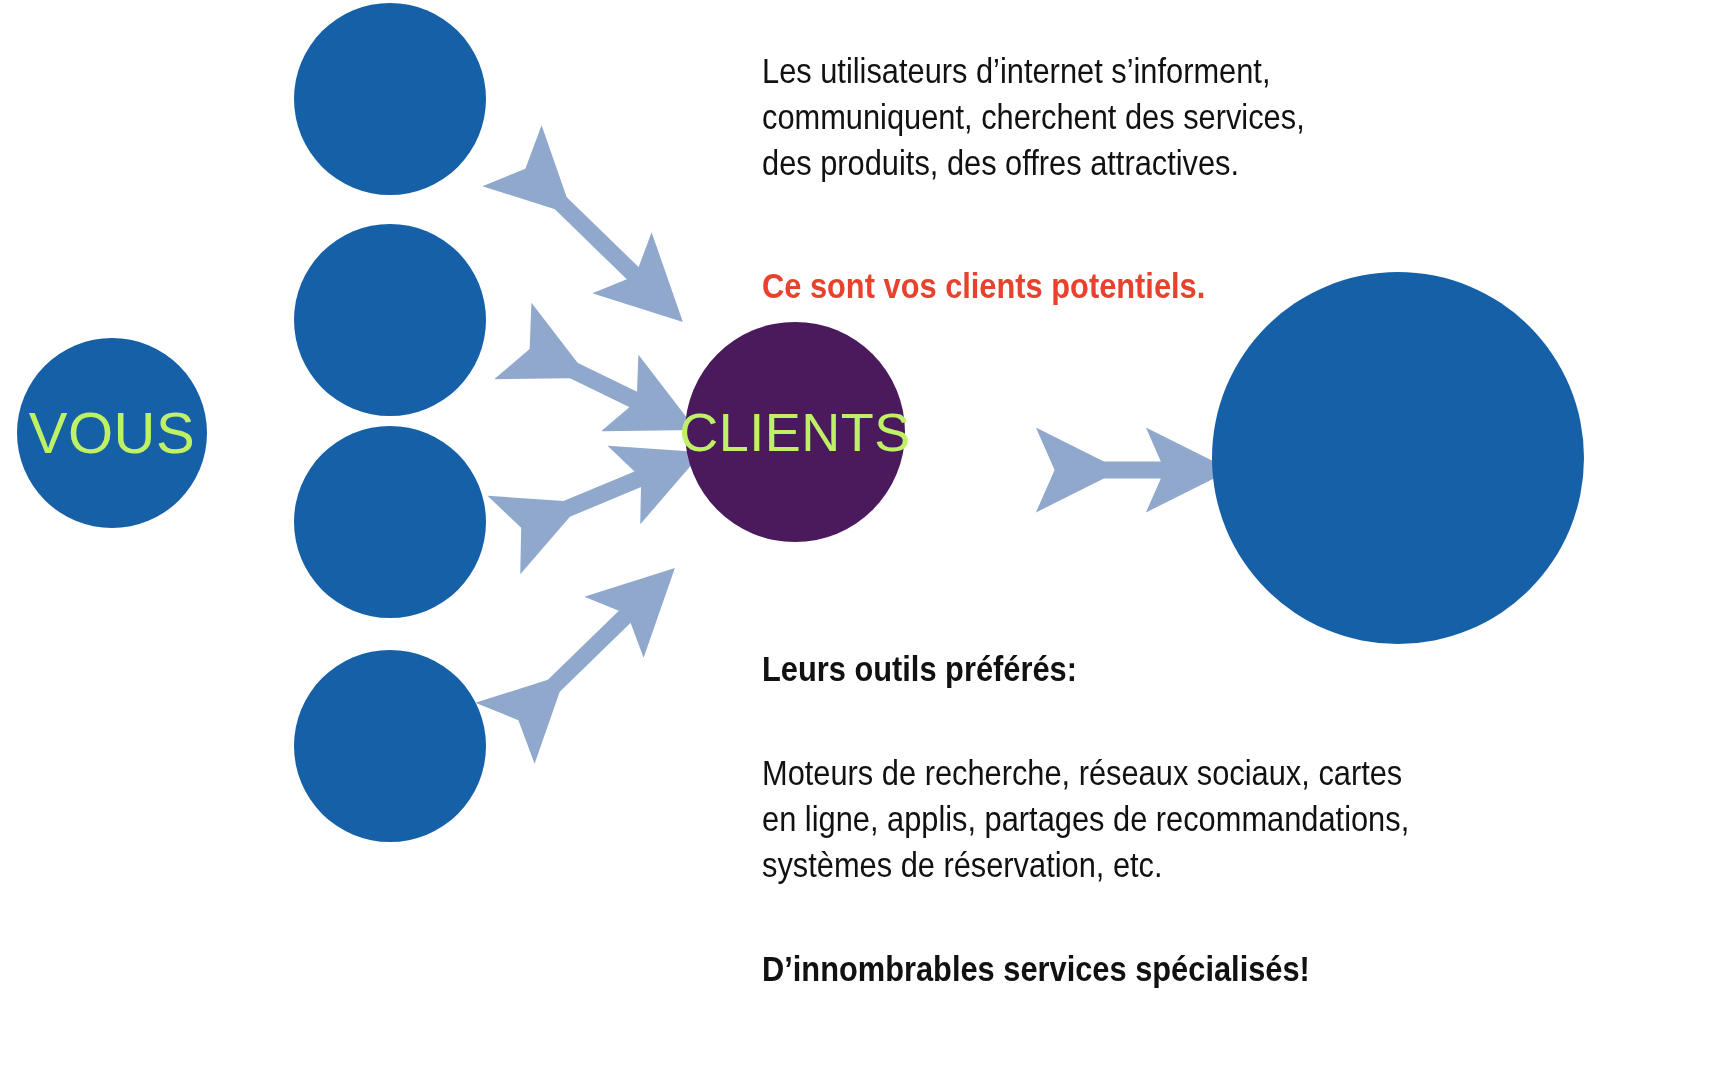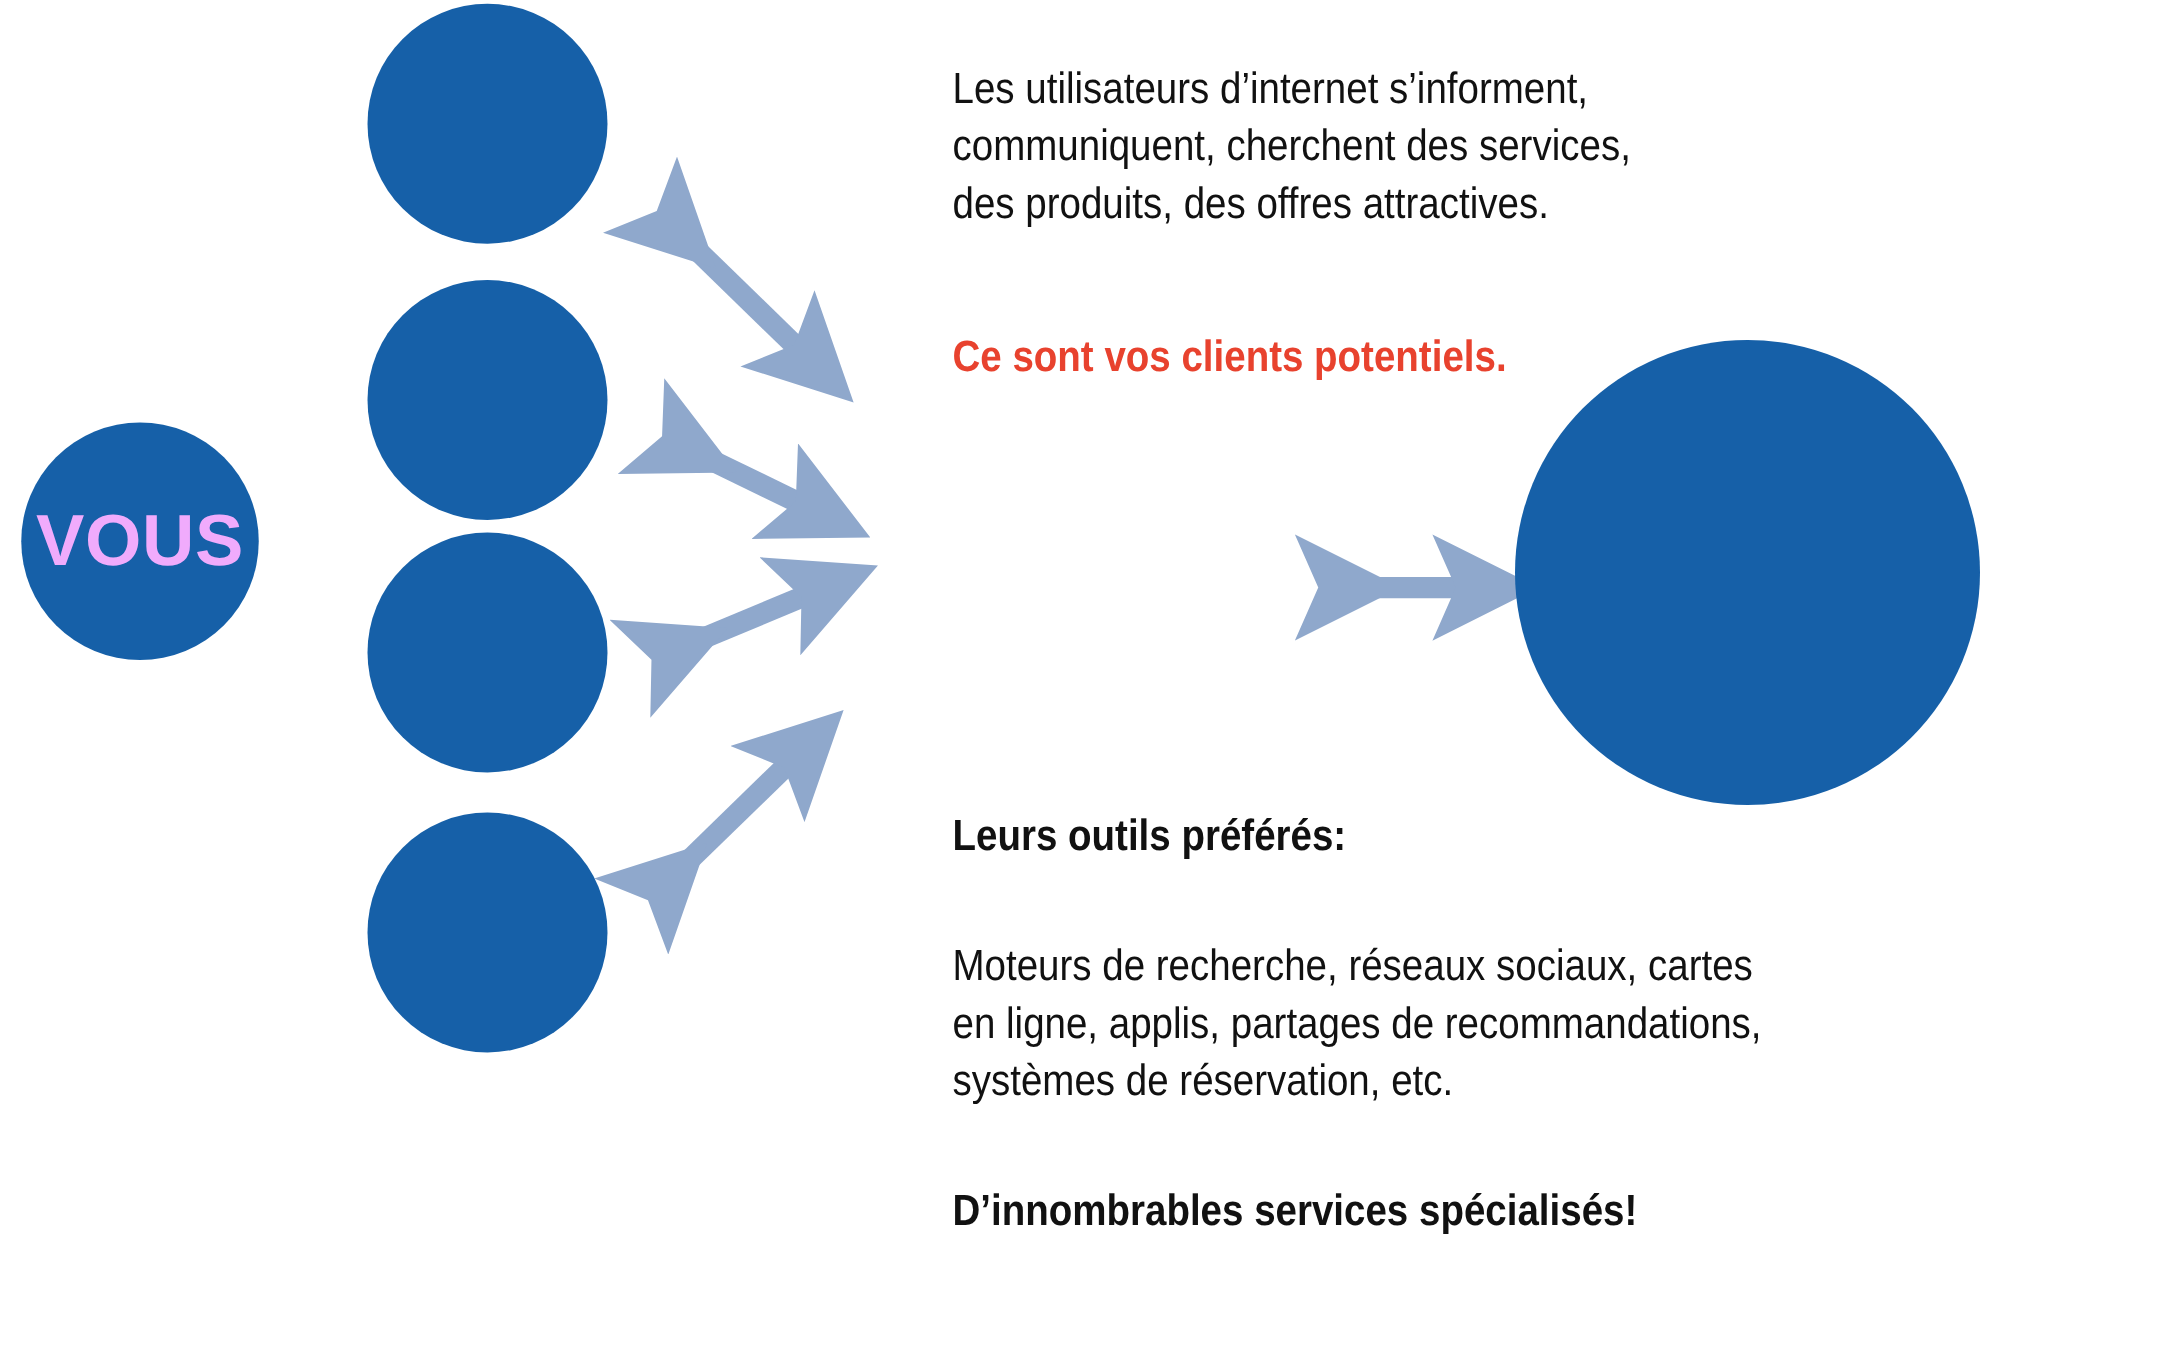--- a/index.html
+++ b/index.html
@@ -24,23 +24,23 @@
 
   .node-circle {
     position: absolute;
     border-radius: 50%;
     display: flex;
     align-items: center;
     justify-content: center;
   }
 
   .circle-label {
-    color: #f0abfc;
+    color: #bef264;
     font-family: "Liberation Sans", sans-serif;
-    font-weight: 700;
+    font-weight: 400;
     letter-spacing: 0.5px;
     line-height: 1;
     white-space: nowrap;
   }
 
   #vous-circle {
     left: 17px;
     top: 338px;
     width: 190px;
     height: 190px;
@@ -162,20 +162,23 @@
 
   <div class="node-circle" id="vous-circle" style="background:#1660A8;">
     <span class="circle-label">VOUS</span>
   </div>
 
   <div class="node-circle user-circle" id="user-circle-1" style="background:#1660A8;"></div>
   <div class="node-circle user-circle" id="user-circle-2" style="background:#1660A8;"></div>
   <div class="node-circle user-circle" id="user-circle-3" style="background:#1660A8;"></div>
   <div class="node-circle user-circle" id="user-circle-4" style="background:#1660A8;"></div>
 
+  <div class="node-circle" id="clients-circle" style="background:#4A1A5C;">
+    <span class="circle-label">CLIENTS</span>
+  </div>
 
   <div class="node-circle" id="big-circle" style="background:#1660A8;"></div>
 
   <div class="text-block" id="intro-paragraph">Les utilisateurs d’internet s’informent,
 communiquent, cherchent des services,
 des produits, des offres attractives.</div>
 
   <div class="text-block" id="clients-potentiels-line">Ce sont vos clients potentiels.</div>
 
   <div class="text-block" id="outils-heading">Leurs outils préférés:</div>

